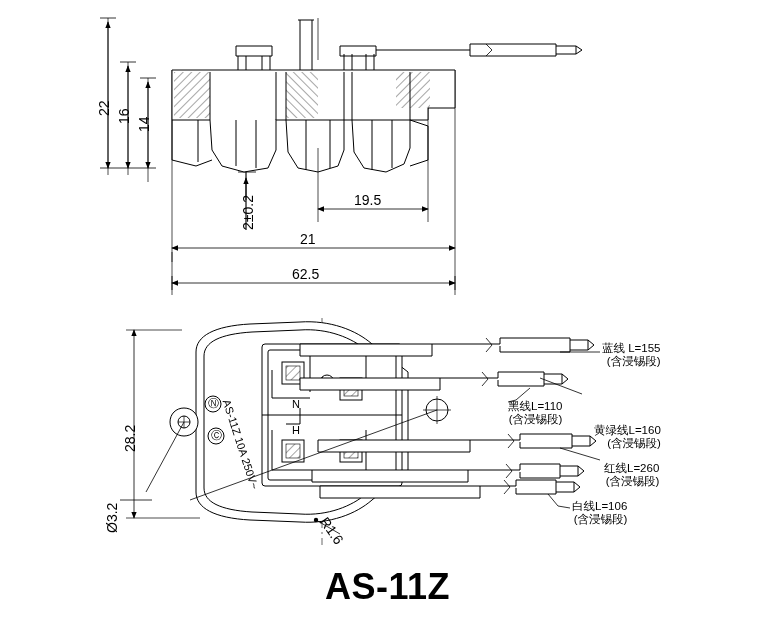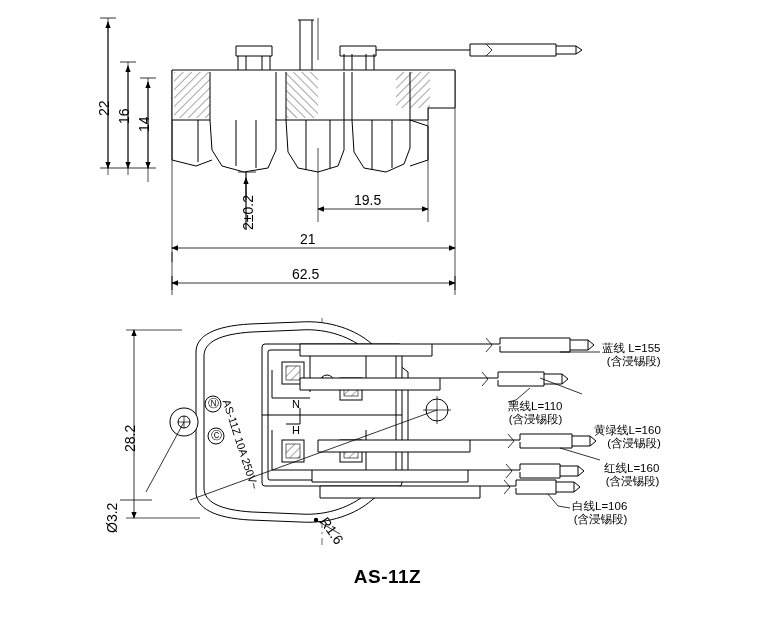--- a/index.html
+++ b/index.html
@@ -43,21 +43,21 @@
   .rot90 {
     transform: rotate(-90deg);
     transform-origin: left top;
   }
   .title {
     position: absolute;
     left: 0;
     top: 566px;
     width: 775px;
     text-align: center;
-    font-size: 19px;
+    font-size: 36px;
     font-weight: bold;
     letter-spacing: 0.5px;
   }
   .lead-box {
     position: absolute;
     text-align: right;
   }
   .lead-box .l1 { display: block; }
   .lead-box .l2 { display: block; }
 </style>
@@ -308,21 +308,21 @@
     <span class="l1">黑线L=110</span>
     <span class="l2">(含浸锡段)</span>
   </div>
 
   <div class="lbl cn lead-box" style="left:594px; top:424px;">
     <span class="l1">黄绿线L=160</span>
     <span class="l2">(含浸锡段)</span>
   </div>
 
   <div class="lbl cn lead-box" style="left:604px; top:462px;">
-    <span class="l1">红线L=160</span>
+    <span class="l1">红线L=260</span>
     <span class="l2">(含浸锡段)</span>
   </div>
 
   <div class="lbl cn lead-box" style="left:572px; top:500px;">
     <span class="l1">白线L=106</span>
     <span class="l2">(含浸锡段)</span>
   </div>
 
   <div class="title">AS-11Z</div>
 

